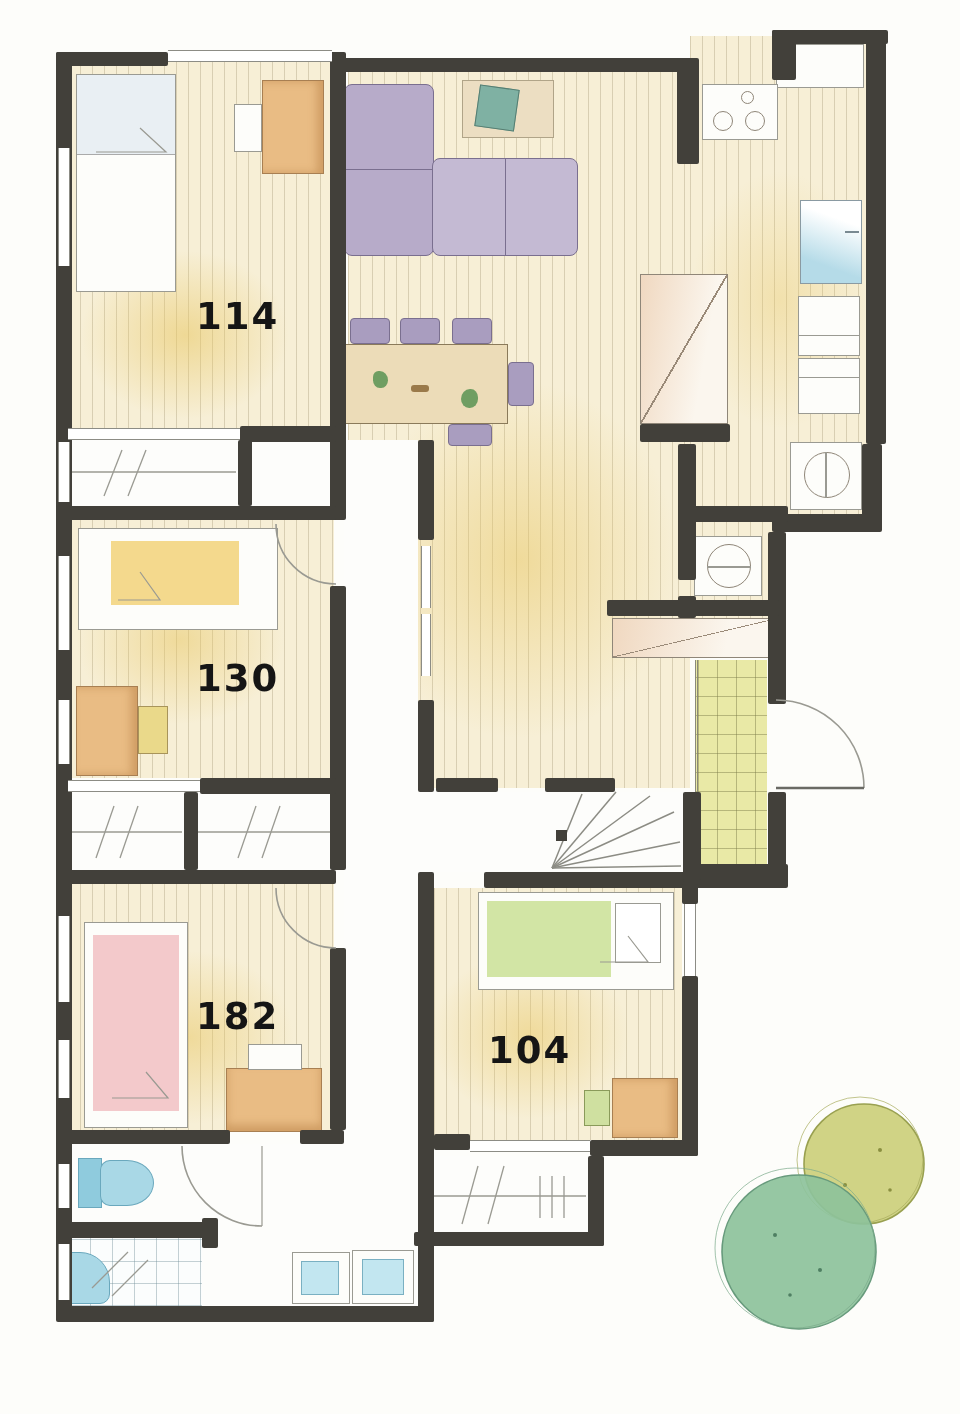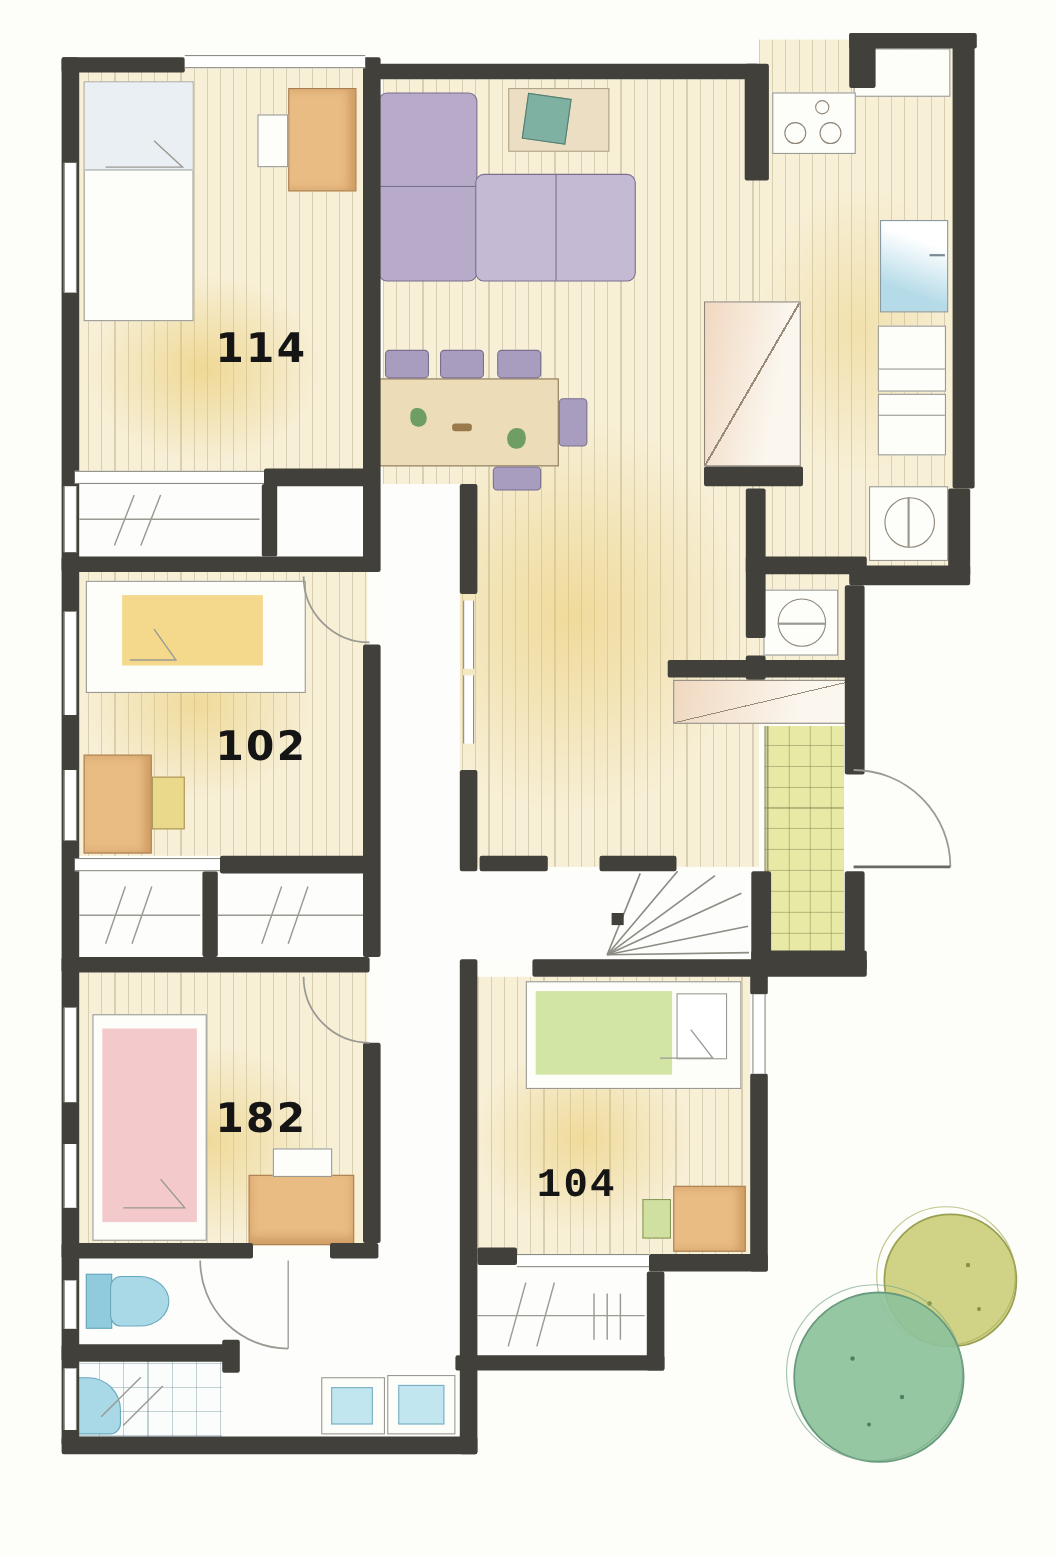--- a/index.html
+++ b/index.html
@@ -195,23 +195,23 @@
   <div class="abs" style="left:100px;top:1160px;width:54px;height:46px;background:#a9d8e6;border:1.5px solid #6aa8bd;border-radius:10px 50% 50% 10px;z-index:6;"></div>
   <div class="abs" style="left:70px;top:1252px;width:40px;height:52px;background:#a9d8e6;border:1.5px solid #6aa8bd;border-radius:0 30px 10px 0;z-index:6;"></div>
   <div class="abs furn" style="left:292px;top:1252px;width:58px;height:52px;border-color:#9a9a92;">
     <div class="abs" style="left:8px;top:8px;width:38px;height:34px;background:#c2e6f0;border:1px solid #7ab0c2;"></div>
   </div>
   <div class="abs furn" style="left:352px;top:1250px;width:62px;height:54px;border-color:#9a9a92;">
     <div class="abs" style="left:9px;top:8px;width:42px;height:36px;background:#c2e6f0;border:1px solid #7ab0c2;"></div>
   </div>
 
   <div class="abs label" style="left:196px;top:298px;">114</div>
-  <div class="abs label" style="left:196px;top:660px;">102</div>
+  <div class="abs label" style="left:196px;top:660px;">130</div>
   <div class="abs label" style="left:196px;top:998px;">182</div>
-  <div class="abs label" style="left:488px;top:1060px;font-family:Liberation Mono, monospace;">104</div>
+  <div class="abs label" style="left:488px;top:1032px;">104</div>
 
   <svg class="overlay" width="960" height="1414" viewBox="0 0 960 1414">
 
     <g>
       <circle cx="864" cy="1164" r="60" fill="#c9cd74" fill-opacity="0.88" stroke="#99a050" stroke-width="1.6"></circle>
       <circle cx="860" cy="1160" r="63" fill="none" stroke="#a8ad5e" stroke-width="1" stroke-opacity="0.7"></circle>
       <circle cx="880" cy="1150" r="2" fill="#8a8f40"></circle>
         <circle cx="845" cy="1185" r="2" fill="#8a8f40"></circle>
         <circle cx="890" cy="1190" r="1.8" fill="#8a8f40"></circle>
     </g>

